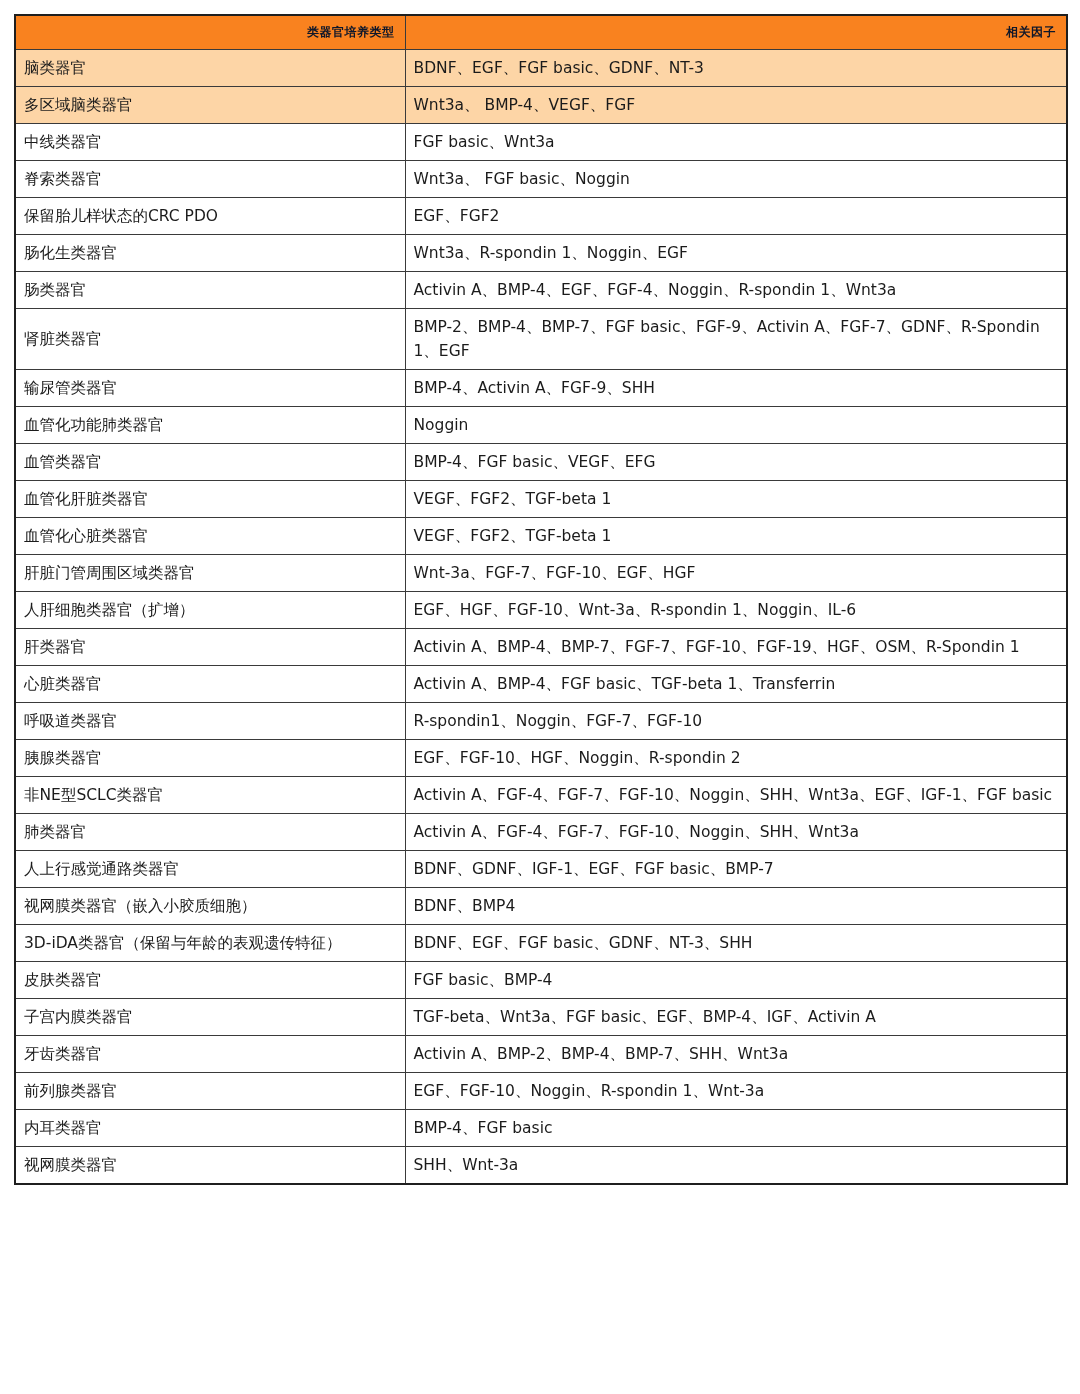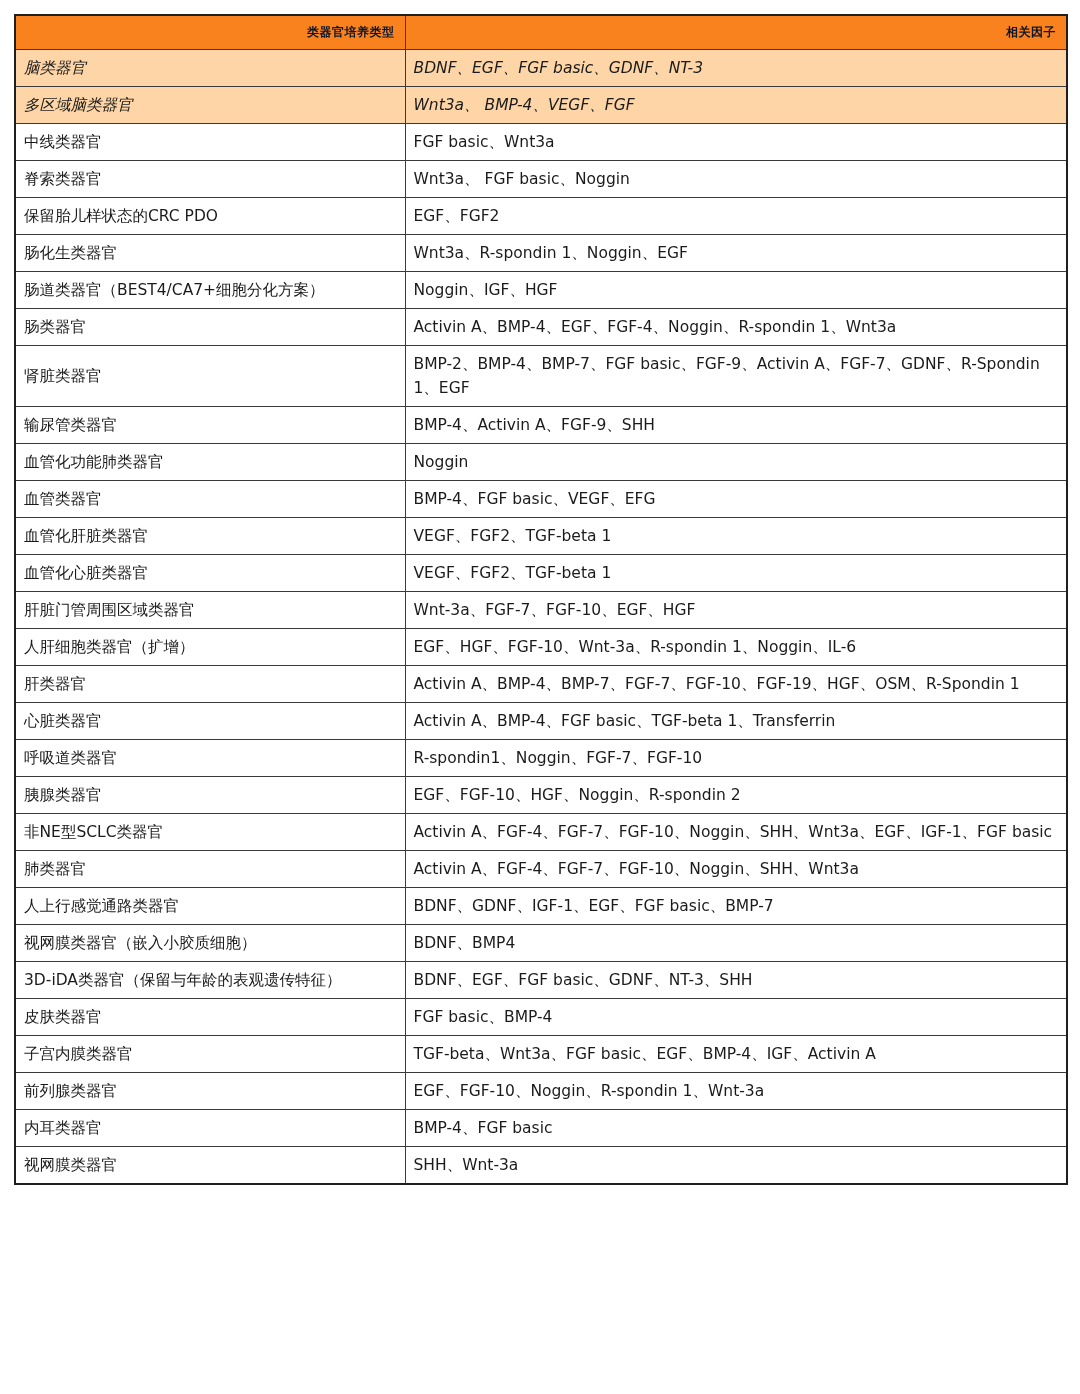--- a/index.html
+++ b/index.html
@@ -39,21 +39,20 @@
   }
   table.organoid-table td {
     font-size: 15.5px;
     color: #1b1b1b;
     text-align: left;
     padding: 6px 9px 6px 8px;
     line-height: 24px;
   }
   tr.highlight td {
     background: #FDD5A6;
-    font-style: italic;
   }
   col.c-type { width: 390px; }
   col.c-factors { width: 662px; }
 </style>
 </head>
 <body>
 
 <div class="page">
   <table class="organoid-table">
     <colgroup>
@@ -84,24 +83,20 @@
           <td>脊索类器官</td>
           <td>Wnt3a、 FGF basic、Noggin</td>
         </tr>
         <tr>
           <td>保留胎儿样状态的CRC PDO</td>
           <td>EGF、FGF2</td>
         </tr>
         <tr>
           <td>肠化生类器官</td>
           <td>Wnt3a、R-spondin 1、Noggin、EGF</td>
-        </tr>
-        <tr>
-          <td>肠道类器官（BEST4/CA7+细胞分化方案）</td>
-          <td>Noggin、IGF、HGF</td>
         </tr>
         <tr>
           <td>肠类器官</td>
           <td>Activin A、BMP-4、EGF、FGF-4、Noggin、R-spondin 1、Wnt3a</td>
         </tr>
         <tr>
           <td>肾脏类器官</td>
           <td>BMP-2、BMP-4、BMP-7、FGF basic、FGF-9、Activin A、FGF-7、GDNF、R-Spondin 1、EGF</td>
         </tr>
         <tr>
@@ -170,20 +165,24 @@
         </tr>
         <tr>
           <td>皮肤类器官</td>
           <td>FGF basic、BMP-4</td>
         </tr>
         <tr>
           <td>子宫内膜类器官</td>
           <td>TGF-beta、Wnt3a、FGF basic、EGF、BMP-4、IGF、Activin A</td>
         </tr>
         <tr>
+          <td>牙齿类器官</td>
+          <td>Activin A、BMP-2、BMP-4、BMP-7、SHH、Wnt3a</td>
+        </tr>
+        <tr>
           <td>前列腺类器官</td>
           <td>EGF、FGF-10、Noggin、R-spondin 1、Wnt-3a</td>
         </tr>
         <tr>
           <td>内耳类器官</td>
           <td>BMP-4、FGF basic</td>
         </tr>
         <tr>
           <td>视网膜类器官</td>
           <td>SHH、Wnt-3a</td>

